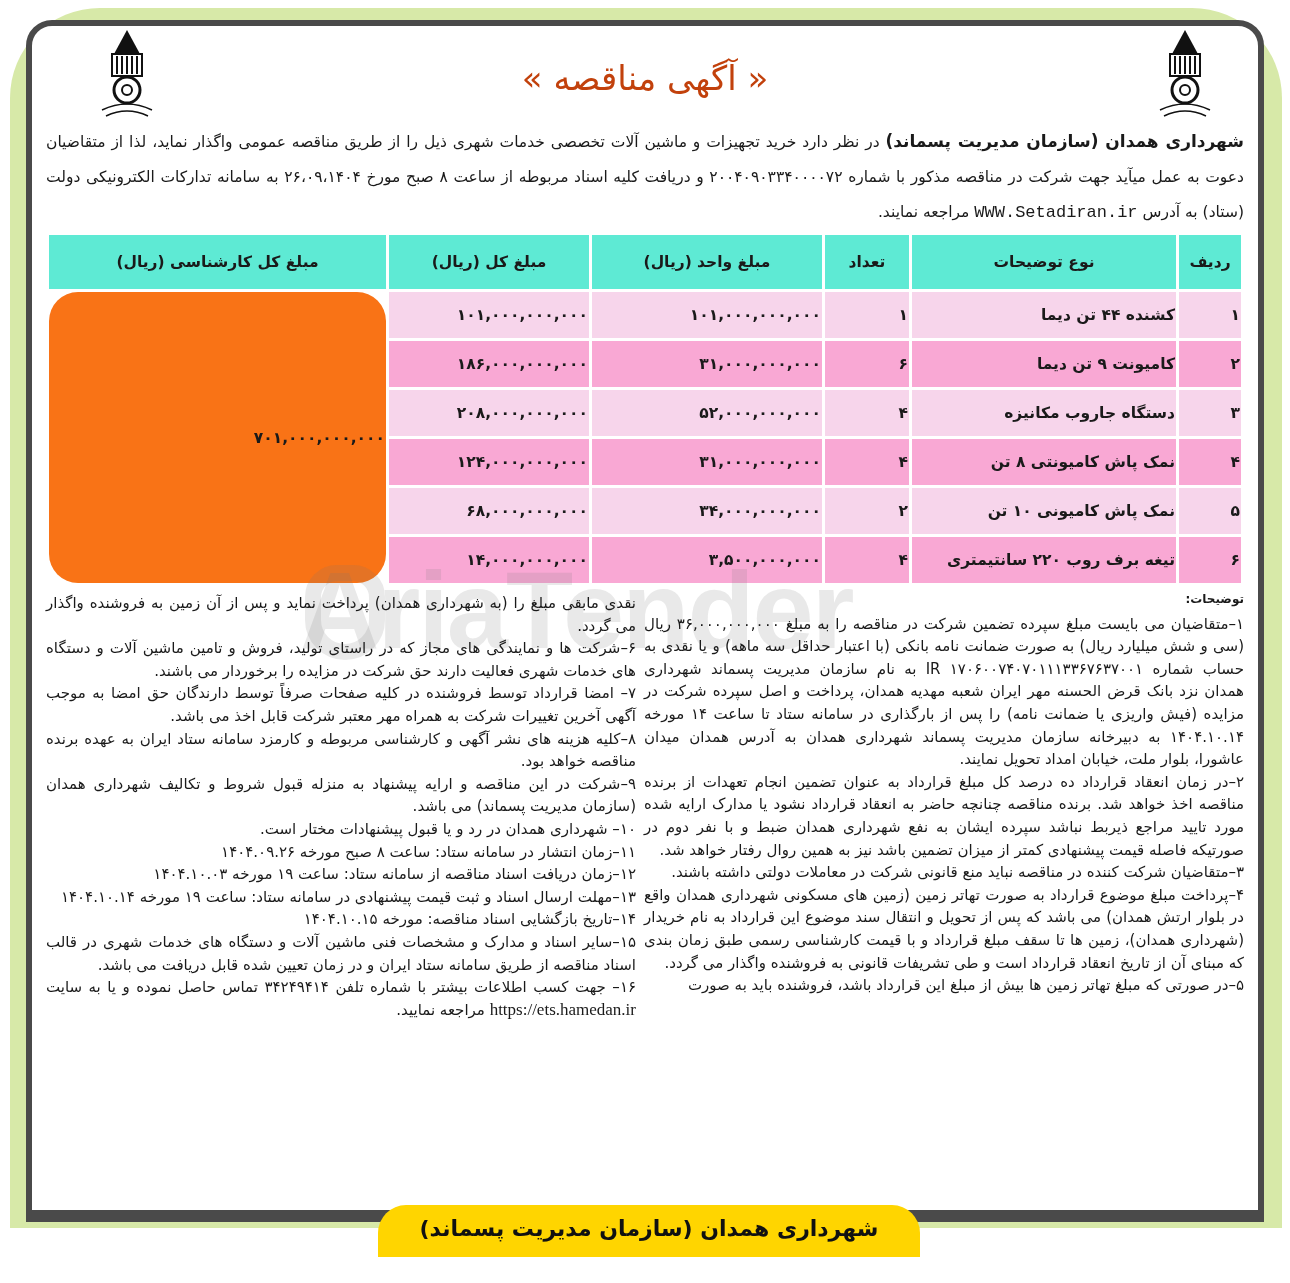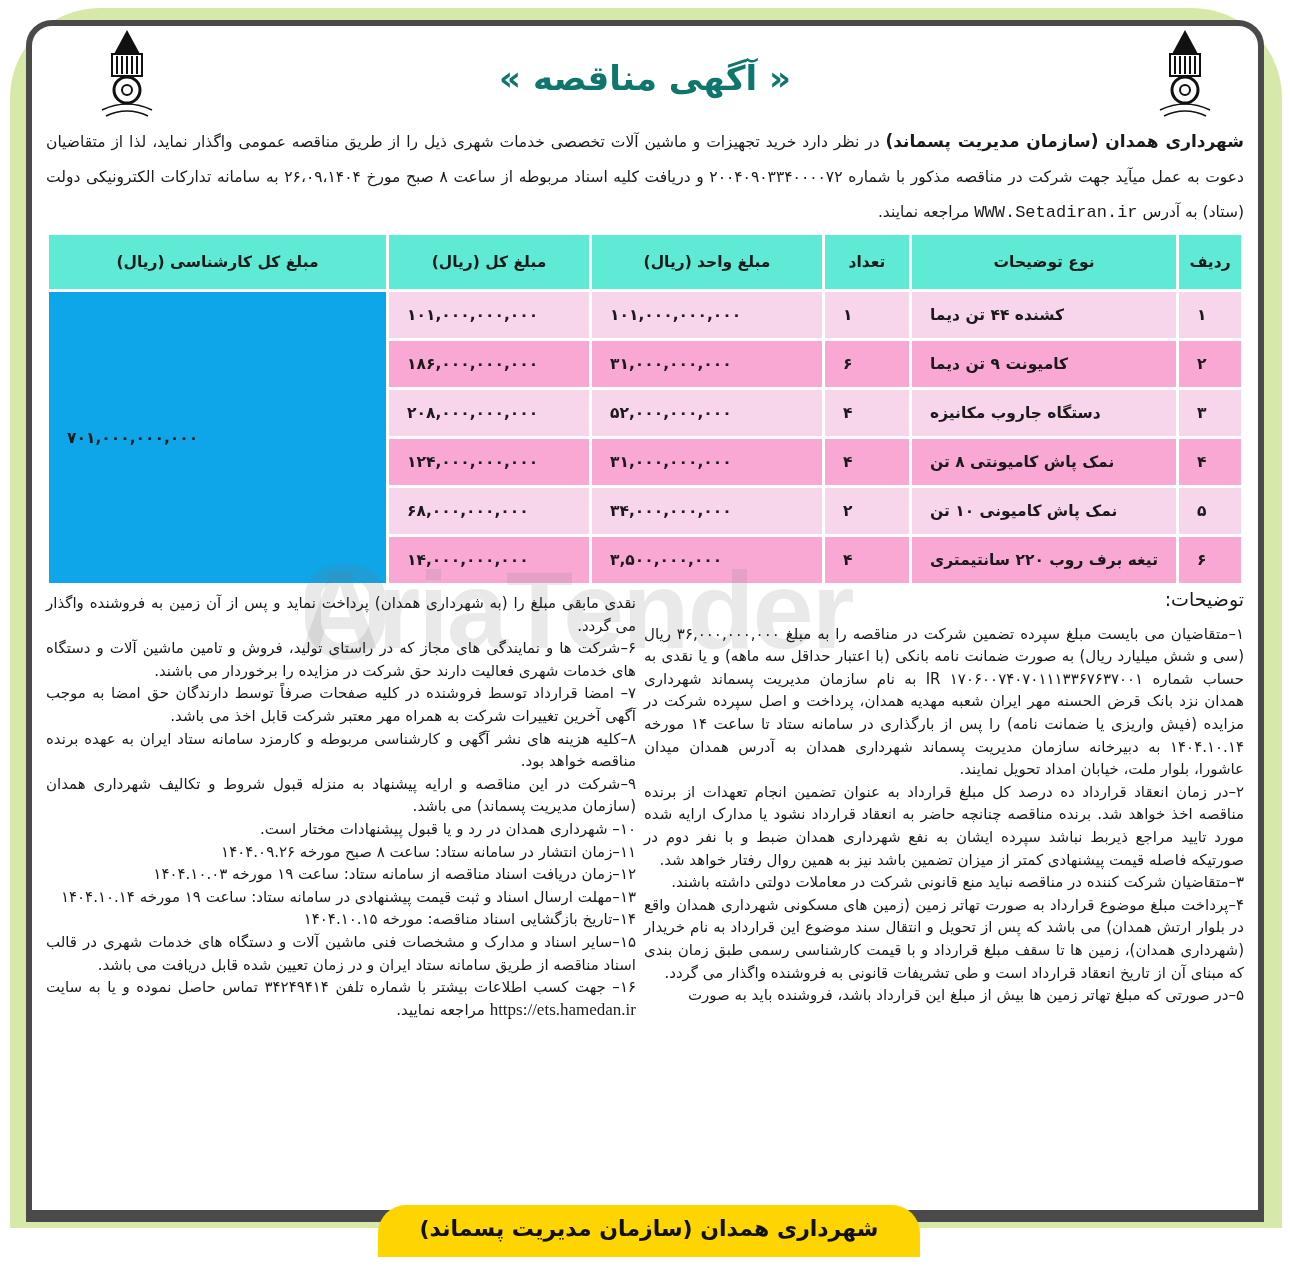--- a/index.html
+++ b/index.html
@@ -14,54 +14,54 @@
   .frame {
     position:absolute; left:26px; top:20px; width:1238px; height:1196px;
     background:#ffffff; border:6px solid #4a4a4a; border-radius:26px 26px 0 0;
     box-sizing:border-box;
   }
   .logo { position:absolute; top:28px; width:70px; height:92px; }
   .logo.right { right:70px; }
   .logo.left { left:92px; }
   .title {
     position:absolute; top:58px; left:0; right:0; text-align:center;
-    font-size:34px; font-weight:bold; color:#0f766e;
+    font-size:34px; font-weight:normal; color:#c2410c;
   }
   .intro {
     position:absolute; top:124px; left:46px; right:46px;
     font-size:15.5px; line-height:35px; text-align:justify;
   }
   .intro b { font-weight:bold; font-size:17px; }
   .intro .latin { font-family:Liberation Mono, monospace; font-size:17px; direction:ltr; unicode-bidi:embed; }
   table.items {
     position:absolute; top:232px; left:46px; width:1198px;
     border-collapse:separate; border-spacing:3px; font-size:15.5px; font-weight:bold;
   }
   table.items th {
     background:#5eead4; height:52px; font-weight:bold; text-align:center;
   }
-  table.items td { height:44px; text-align:left;padding-left:18px; }
+  table.items td { height:44px; text-align:right;padding-left:18px; }
   tr.pink td.c { background:#f7d5eb; }
   tr.cream td.c { background:#f9a8d4; }
-  td.merged { background:#0ea5e9; vertical-align:middle; }
+  td.merged { background:#f97316; vertical-align:middle;border-radius:29px; }
   td.dev { text-align:center; }
   .num { direction:rtl; }
   .watermark {
     position:absolute; left:300px; top:560px; width:700px; height:110px;
     font-family:"Liberation Sans", sans-serif; font-weight:bold; font-size:110px; line-height:100px;
     color:rgba(120,120,120,0.16); direction:ltr; text-align:left; letter-spacing:-2px; pointer-events:none;
   }
   .wm-shield {
     position:absolute; left:305px; top:565px; width:80px; height:95px;
     border:16px solid rgba(120,120,120,0.16); border-radius:40px 40px 50px 50px; box-sizing:border-box;
   }
   .col { position:absolute; top:588px; font-size:15px; line-height:22.6px; text-align:justify; }
   .col.right { right:46px; width:600px; }
   .col.left { left:46px; width:590px; }
-  .col h3 { margin:0 0 12px 0; font-size:19px; font-weight:normal; }
+  .col h3 { margin:0 0 2px 0; font-size:12px; font-weight:bold; }
   .col p { margin:0; }
   .latin2 { font-family:"Liberation Serif", serif; font-size:17px; direction:ltr; unicode-bidi:embed; }
   .footer-line {
     position:absolute; left:26px; top:1216px; width:1238px; height:6px; background:#4a4a4a;
   }
   .footer-green { position:absolute; left:10px; top:1222px; width:1272px; height:6px; background:#d7e9a8; }
   .footer-badge {
     position:absolute; left:378px; top:1205px; width:542px; height:52px; background:#ffd500;
     border-radius:28px 28px 0 0; text-align:center; font-size:22px; font-weight:bold; line-height:48px; color:#111;
   }

